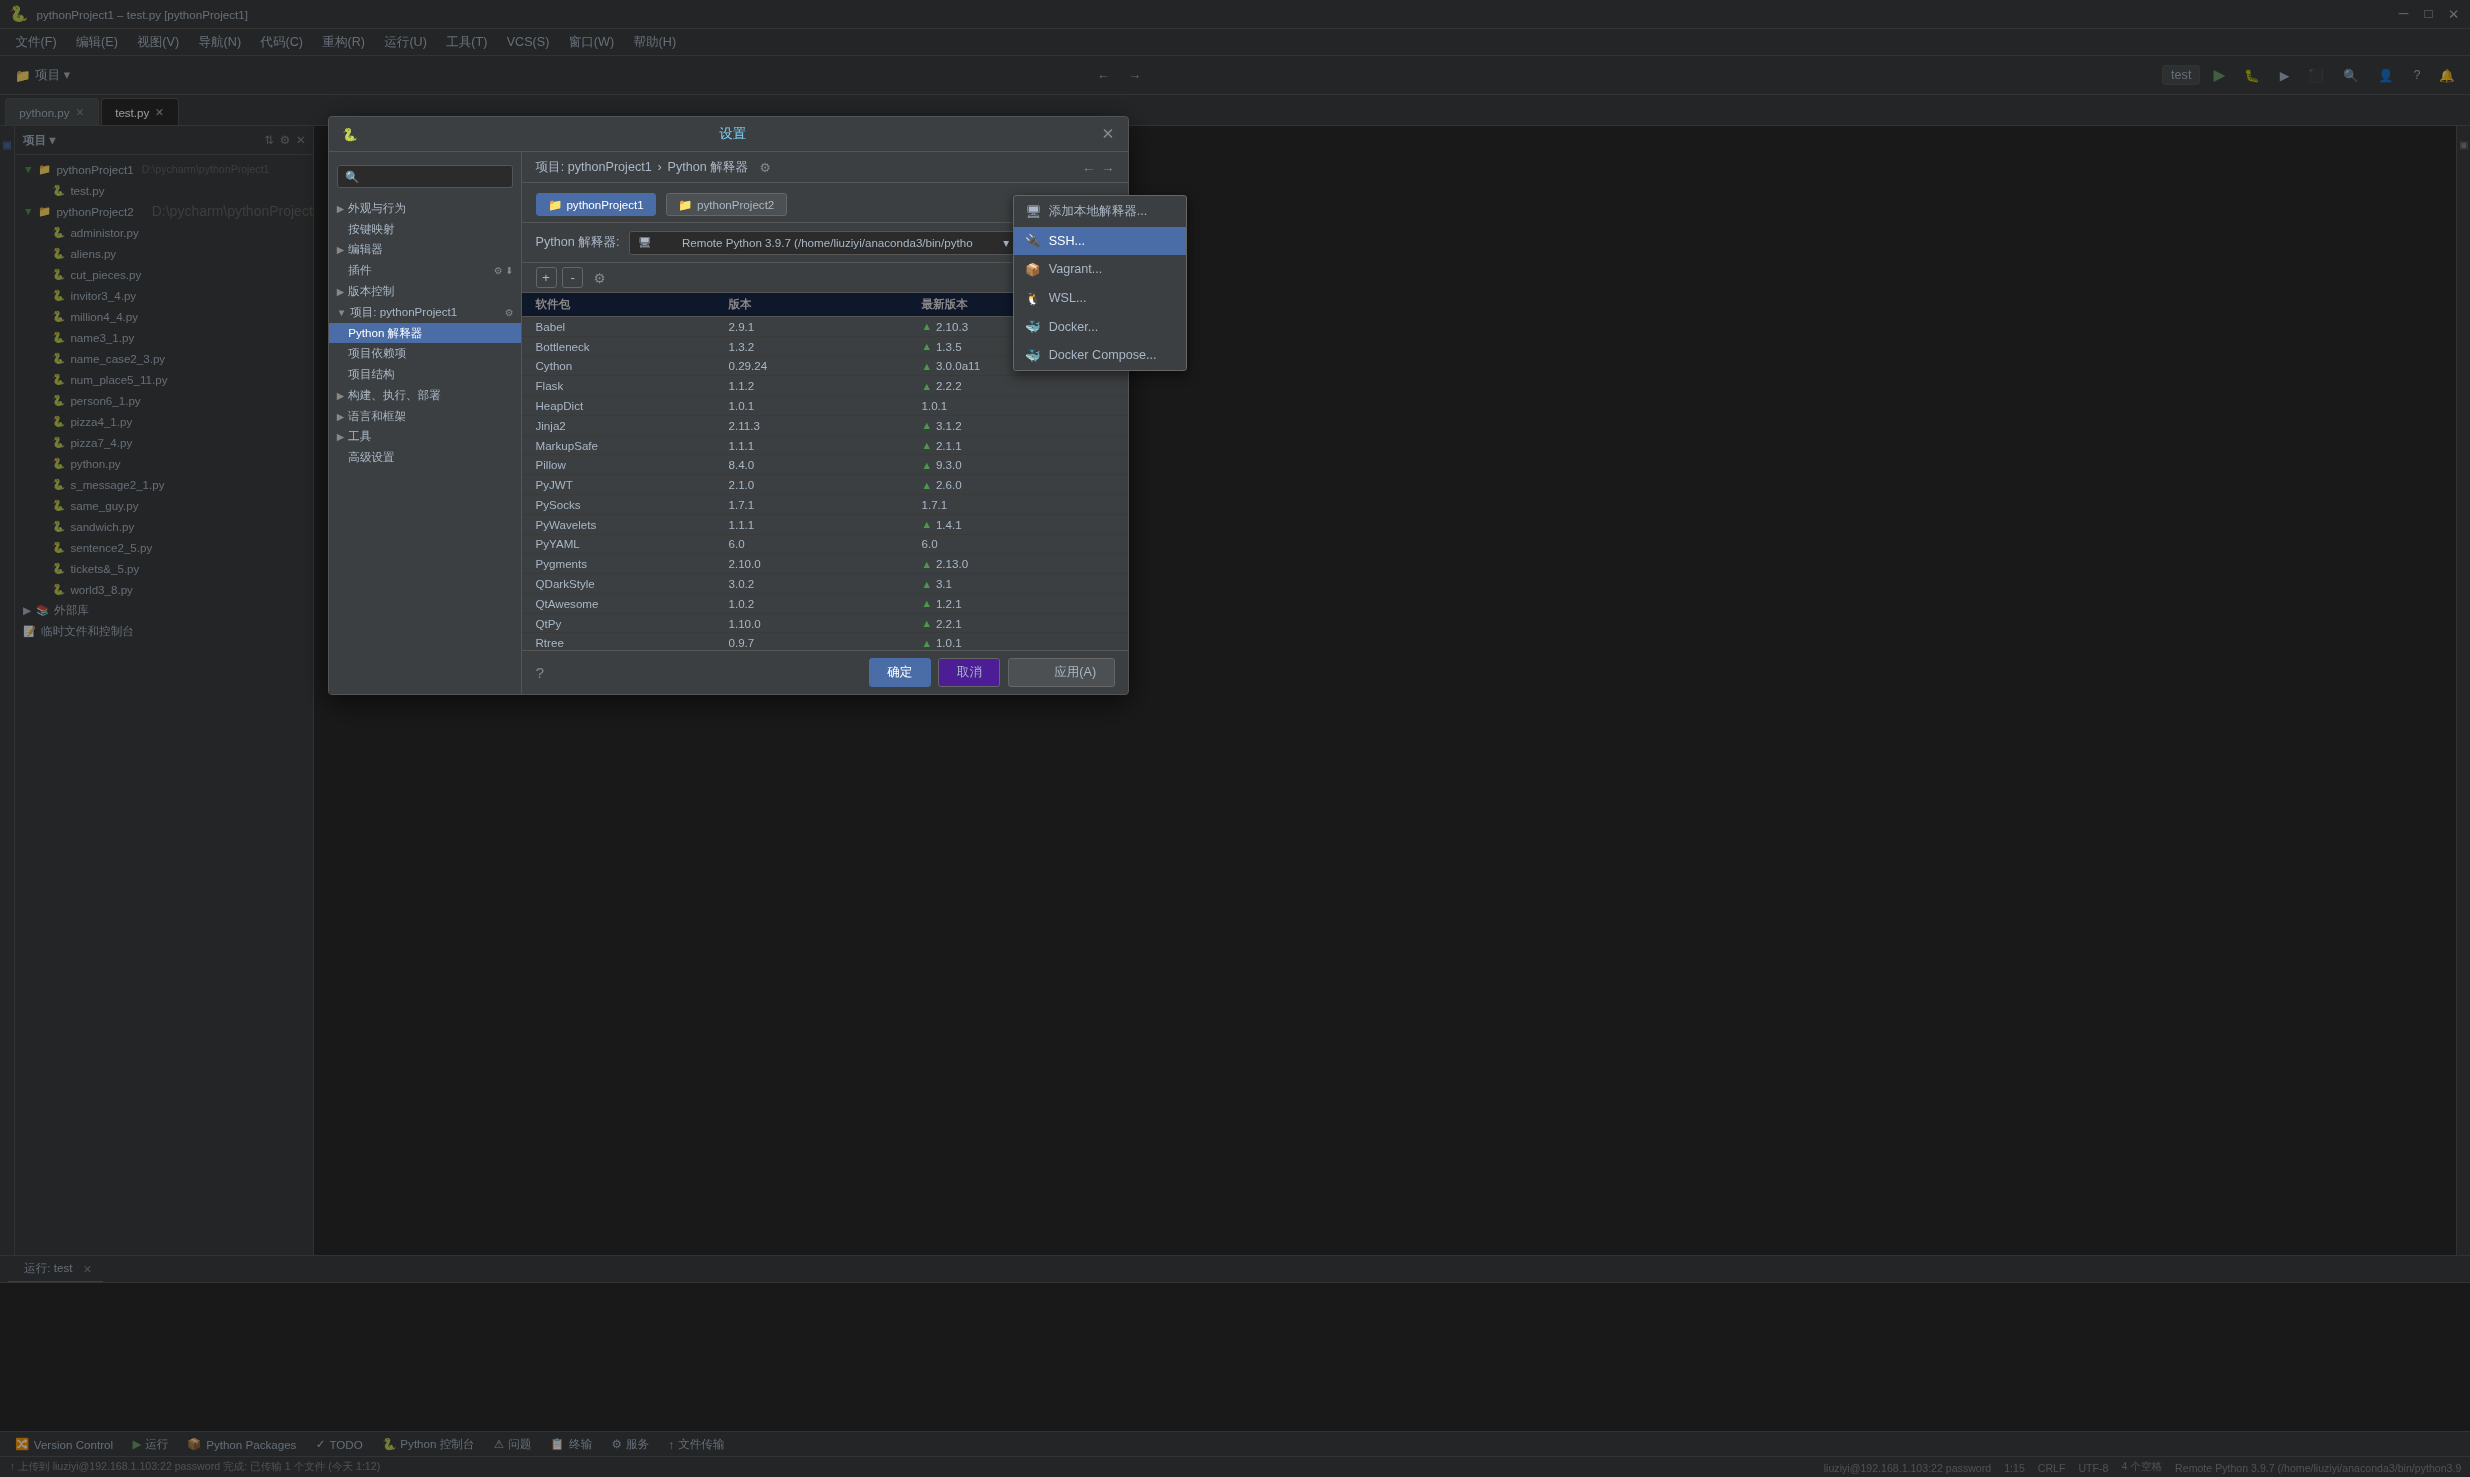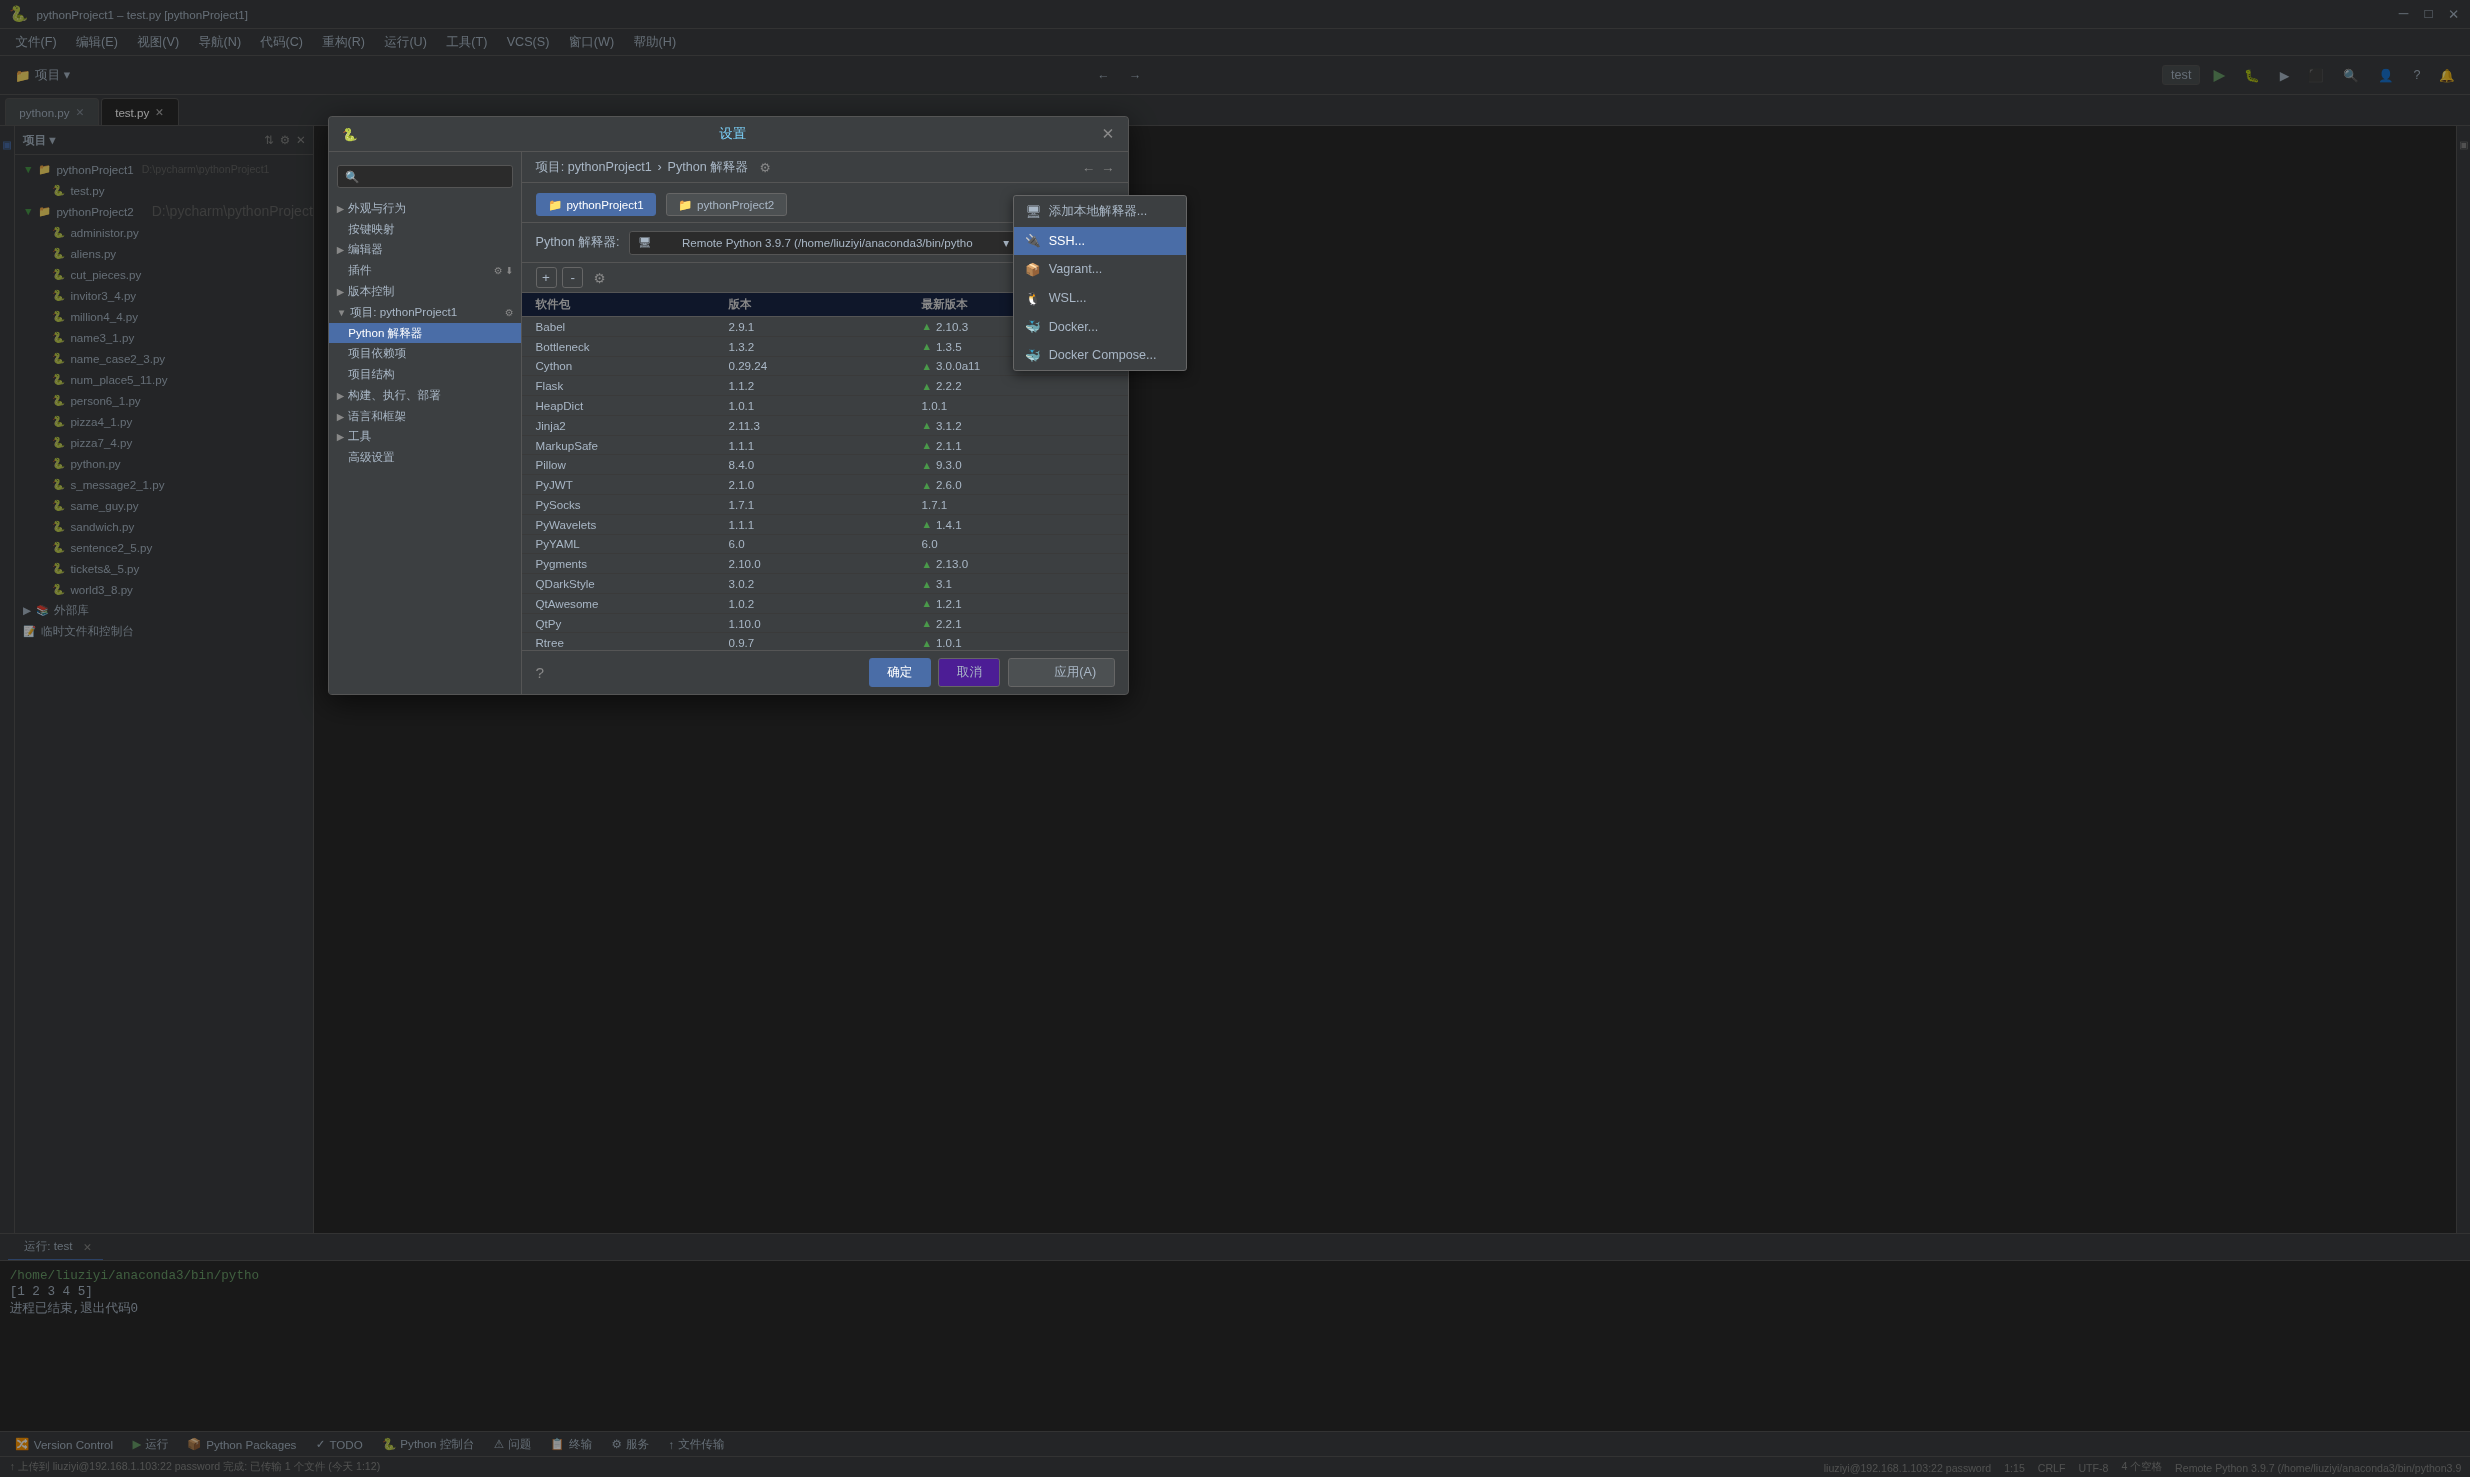--- a/index.html
+++ b/index.html
@@ -714,34 +714,27 @@
         </div>
       </div>
     </div>
   </div>
 
   <div id="right-panel">
     <span class="side-icon-btn" style="writing-mode:vertical-rl;font-size:9.7px;color:#888;">▣</span>
   </div>
 </div>
 
-<div id="bottom-panel" style="position:absolute;bottom:46px;left:0;right:0;height:198px;">
+<div id="bottom-panel" style="position:absolute;bottom:46px;left:0;right:0;height:176px;">
   <div id="bottom-tabs">
     <div class="bottom-tab active">
       <span class="dot dot-green"></span>
       <span>运行: test</span>
       <span style="margin-left:5.8px;font-size:10.6px;color:#888;">✕</span>
     </div>
-  </div>
-  <div id="bottom-content">
-    <div class="run-output">
-      <span class="run-path">/home/liuziyi/anaconda3/bin/pytho</span>
-    </div>
-    <div class="run-output">[1 2 3 4 5]</div>
-    <div class="run-output">进程已结束,退出代码0</div>
   </div>
 </div>
 
 <div id="bottom-toolbar">
   <div class="bottom-tool-item">
     <span>🔀</span>
     <span>Version Control</span>
   </div>
   <div class="bottom-tool-item">
     <span style="color:#6a9e6a;">▶</span>

